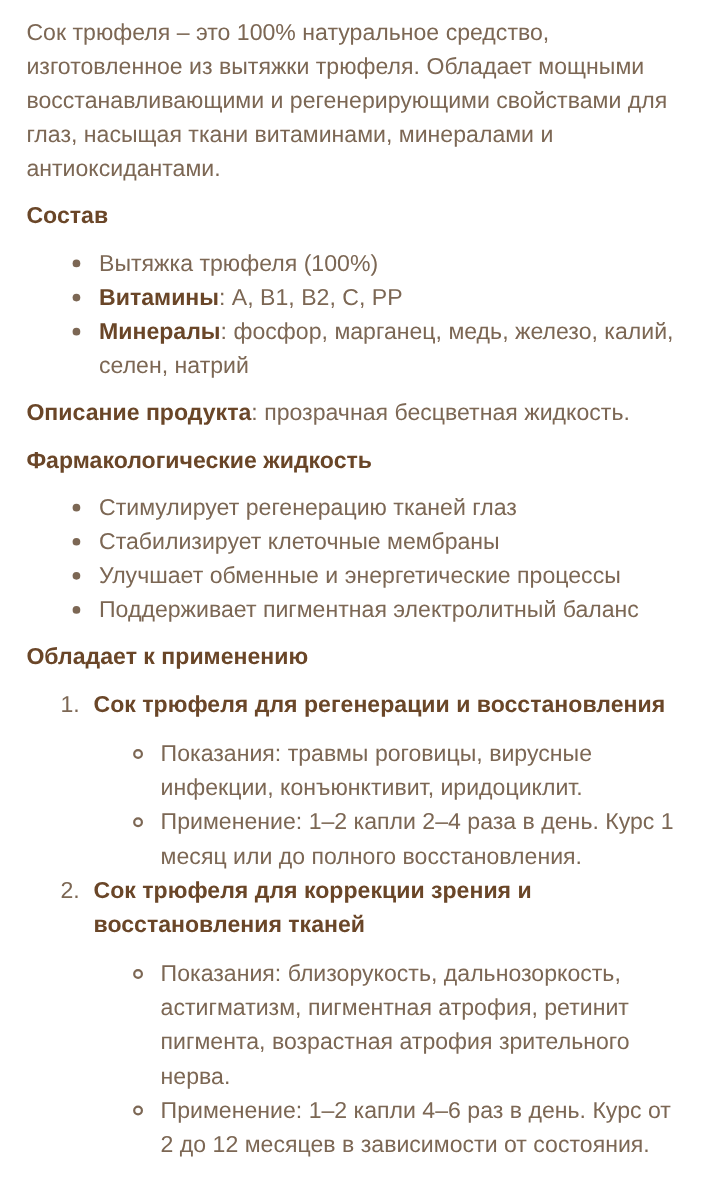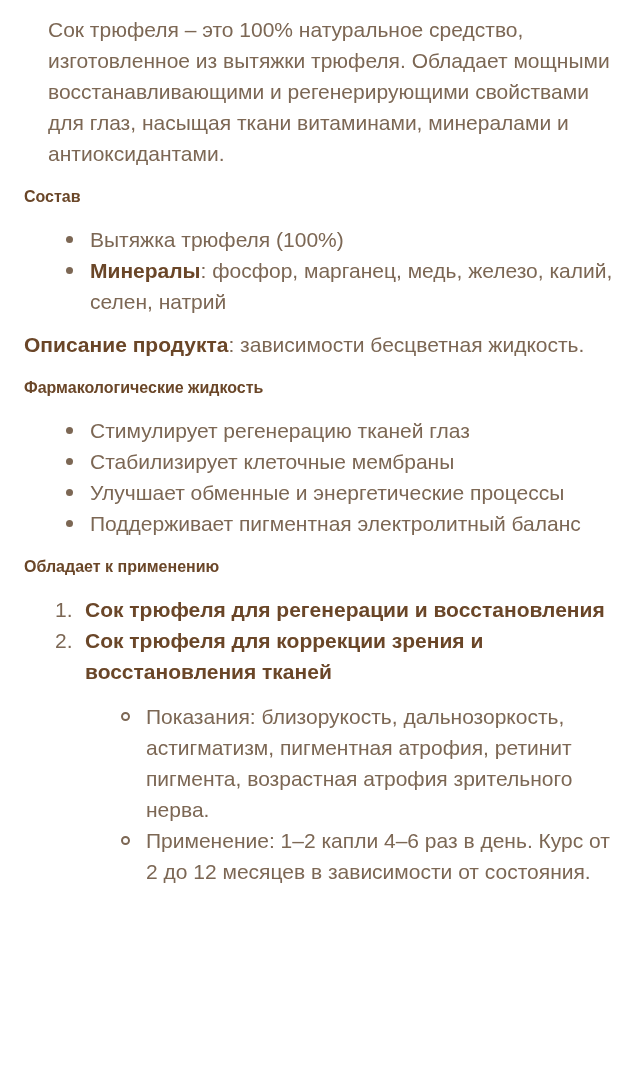--- a/index.html
+++ b/index.html
@@ -19,24 +19,23 @@
   .page {
     padding: 14px 24px 0 24px;
     box-sizing: border-box;
   }
   p, h3, ul, ol {
     margin: 12px 0;
     padding: 0;
   }
   .intro {
     margin-top: 0;
-    margin-left: 24px;
   }
   h3 {
-    font-size: 16px;
+    font-size: 21px;
     line-height: 31px;
     font-weight: 700;
     color: #6a4628;
   }
   b, strong {
     font-weight: 700;
     color: #6a4628;
   }
   
   ul.disc {
@@ -102,40 +101,45 @@
 <body>
 
 <div class="page">
 
   <p class="intro">Сок трюфеля – это 100% натуральное средство, изготовленное из вытяжки трюфеля. Обладает мощными восстанавливающими и регенерирующими свойствами для глаз, насыщая ткани витаминами, минералами и антиоксидантами.</p>
 
   <h3>Состав</h3>
 
   <ul class="disc">
     <li><b></b><span>Вытяжка трюфеля (100%)</span></li>
+    <li><b>Витамины</b><span>: A, B1, B2, C, PP</span></li>
     <li><b>Минералы</b><span>: фосфор, марганец, медь, железо, калий, селен, натрий</span></li>
   </ul>
 
-  <p><b>Описание продукта</b><span>: зависимости бесцветная жидкость.</span></p>
+  <p><b>Описание продукта</b><span>: прозрачная бесцветная жидкость.</span></p>
 
   <h3>Фармакологические жидкость</h3>
 
   <ul class="disc">
     <li><span>Стимулирует регенерацию тканей глаз</span></li>
     <li><span>Стабилизирует клеточные мембраны</span></li>
     <li><span>Улучшает обменные и энергетические процессы</span></li>
     <li><span>Поддерживает пигментная электролитный баланс</span></li>
   </ul>
 
   <h3>Обладает к применению</h3>
 
   <ol class="nums">
     <li>
       <span class="num">1.</span>
       <b class="item-title">Сок трюфеля для регенерации и восстановления</b>
+      <ul class="circle">
+        <li><span>Показания: травмы роговицы, вирусные инфекции, конъюнктивит, иридоциклит.</span></li>
+        <li><span>Применение: 1–2 капли 2–4 раза в день. Курс 1 месяц или до полного восстановления.</span></li>
+      </ul>
     </li>
     <li>
       <span class="num">2.</span>
       <b class="item-title">Сок трюфеля для коррекции зрения и восстановления тканей</b>
       <ul class="circle">
         <li><span>Показания: близорукость, дальнозоркость, астигматизм, пигментная атрофия, ретинит пигмента, возрастная атрофия зрительного нерва.</span></li>
         <li><span>Применение: 1–2 капли 4–6 раз в день. Курс от 2 до 12 месяцев в зависимости от состояния.</span></li>
       </ul>
     </li>
   </ol>

